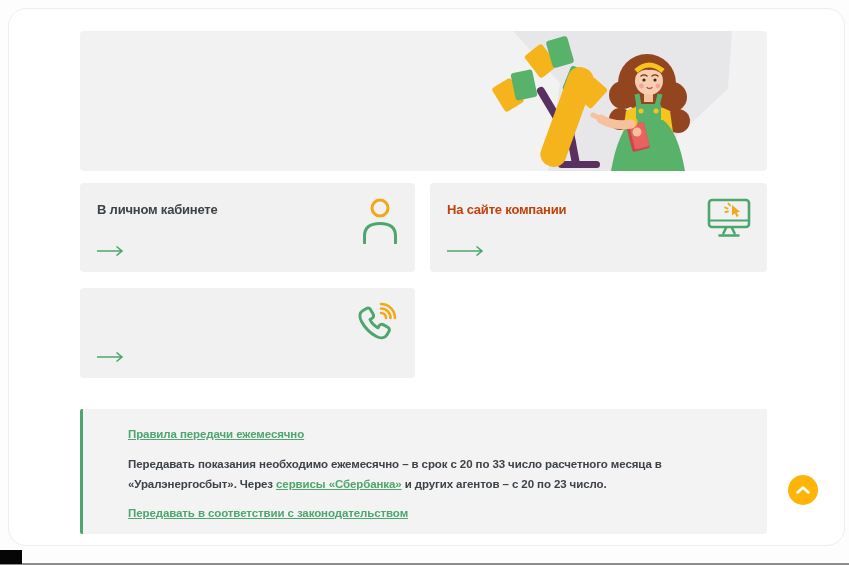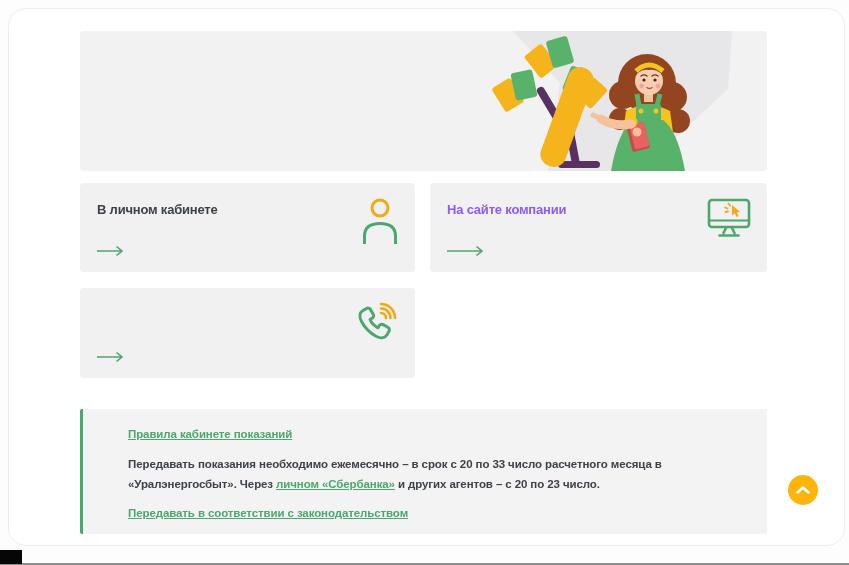--- a/index.html
+++ b/index.html
@@ -28,21 +28,21 @@
   .card-1 { left:71px; top:174px; width:335px; height:89px; }
   .card-2 { left:421px; top:174px; width:337px; height:89px; }
   .card-3 { left:71px; top:279px; width:335px; height:90px; }
 
   .card-title {
     position:absolute; left:17px; top:17px; right:72px;
     font-size:13px; font-weight:bold; line-height:19px; letter-spacing:-0.2px;
     color:#3D4248;
   }
   .card-3 .card-title { top:15px; }
-  .green-title { color:#8b5cf6; }
+  .green-title { color:#c2410c; }
   .card-icon { position:absolute; right:16px; top:15px; }
   .card-3 .card-icon { top:13px; }
   .card-arrow { position:absolute; left:17px; bottom:15px; line-height:0; }
 
   .info-panel {
     position:absolute; left:71px; top:400px; width:687px; height:125px;
     background:#F3F3F4; border-left:3px solid #4DA66E; border-radius:2px;
     padding:16px 50px 16px 45px;
     font-size:11.5px; font-weight:bold; letter-spacing:-0.1px;
   }
@@ -177,23 +177,23 @@
     </span>
     <span class="card-arrow">
       <svg width="27" height="12" viewBox="0 0 27 12">
         <path d="M0 6 H25 M19.5 1.5 L25 6 L19.5 10.5" fill="none" stroke="#4DA66E" stroke-width="1.6"></path>
       </svg>
     </span>
   </div>
 
   <div class="info-panel">
     <div class="rules-row">
-      <span class="info-link">Правила кабинете показаний</span>
+      <span class="info-link">Правила передачи ежемесячно</span>
     </div>
-    <p class="info-par"><span>Передавать показания необходимо ежемесячно – в срок с 20 по 33 число расчетного месяца в «Уралэнергосбыт». Через </span><span class="inline-link">личном «Сбербанка»</span><span> и других агентов – с 20 по 23 число.</span></p>
+    <p class="info-par"><span>Передавать показания необходимо ежемесячно – в срок с 20 по 33 число расчетного месяца в «Уралэнергосбыт». Через </span><span class="inline-link">сервисы «Сбербанка»</span><span> и других агентов – с 20 по 23 число.</span></p>
     <div>
       <span class="info-link">Передавать в соответствии с законодательством</span>
     </div>
   </div>
 
 </div>
 
 <button class="scroll-top">
   <span style="line-height:0;">
     <svg width="16" height="10" viewBox="0 0 16 10">

